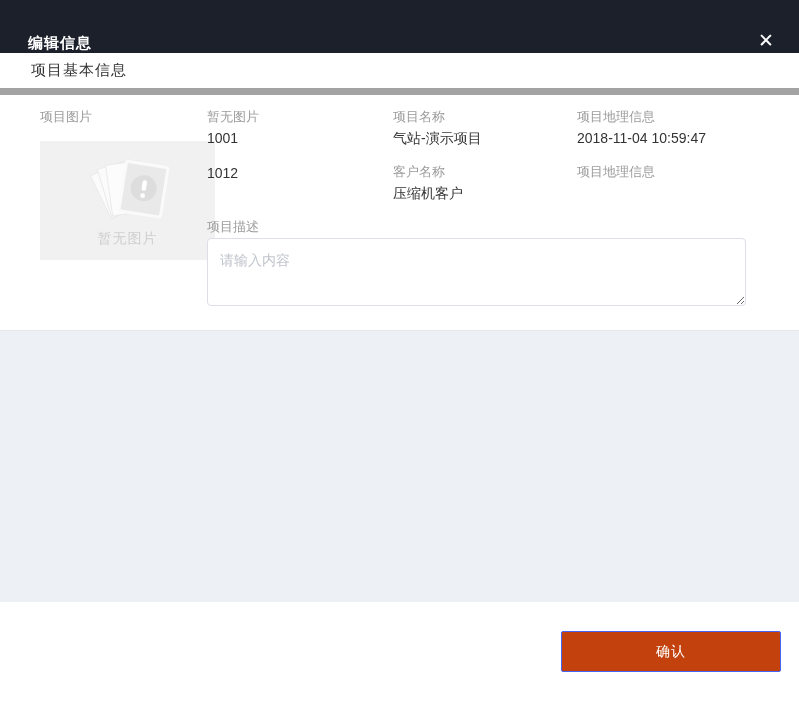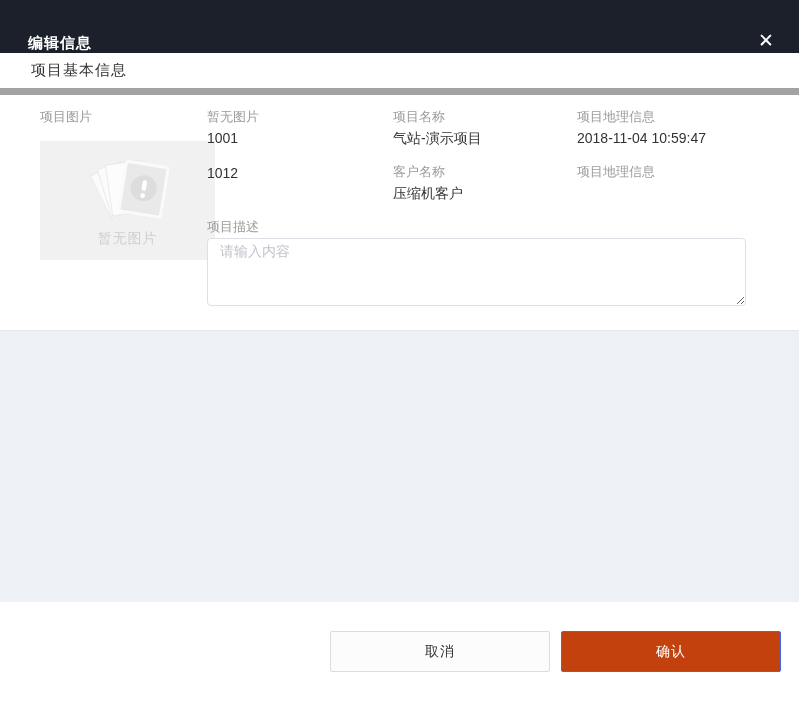--- a/index.html
+++ b/index.html
@@ -67,21 +67,21 @@
     align-content: start;
   }
   .field { height: 40px; }
   .field-value { font-size: 14px; color: #333333; line-height: 20px; }
 
   .desc-cell { grid-column: 1 / -1; height: auto; }
   .desc-cell .field-label { }
   .desc-textarea {
     width: 539px; height: 68px;
     border: 1px solid #dcdfe6; border-radius: 4px;
-    padding: 4px 12px;
+    padding: 13px 12px;
     font-family: "Liberation Sans", "DejaVu Sans", sans-serif;
     font-size: 14px; color: #333333;
     resize: vertical;
     outline: none;
     background: #ffffff;
   }
   .desc-textarea::placeholder { color: #c0c4cc; }
 
   
   .gray-area { flex: 1 1 auto; background: #edf0f5; }
@@ -179,17 +179,16 @@
         <div class="field-label">项目描述</div>
         <textarea class="desc-textarea" placeholder="请输入内容" style=""></textarea>
       </div>
 
     </div>
   </div>
 
   <div class="gray-area"></div>
 
   <div class="dialog-footer">
-    <button class="btn btn-cancel">取消</button>
     <button class="btn btn-confirm">确认</button>
   </div>
 
 </div>
 
 </body></html>

